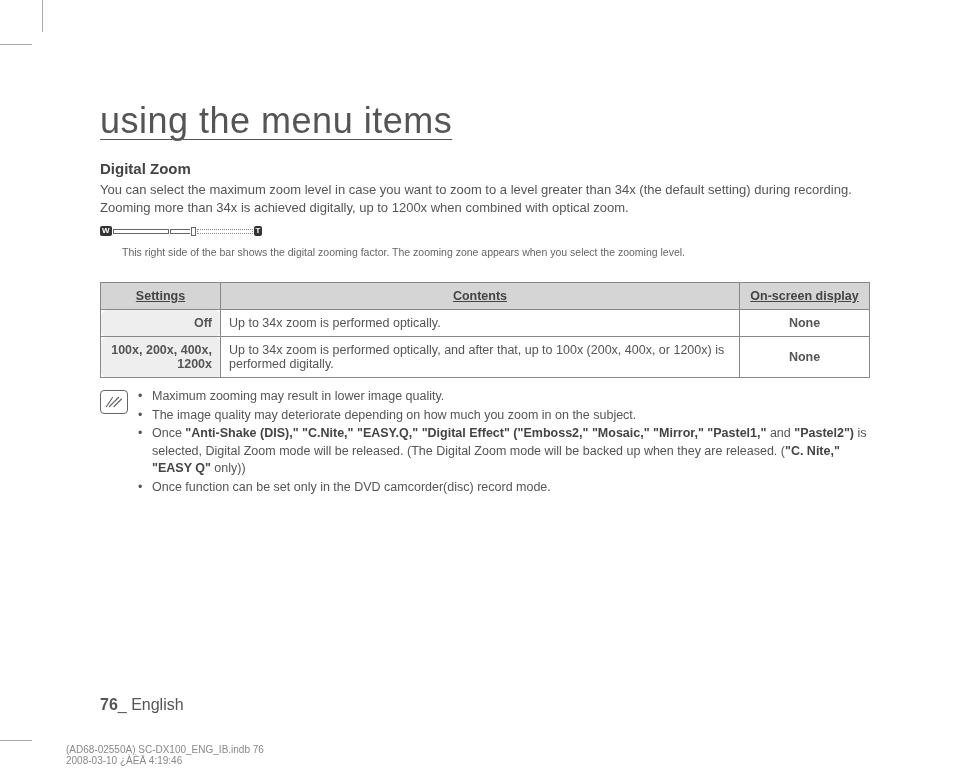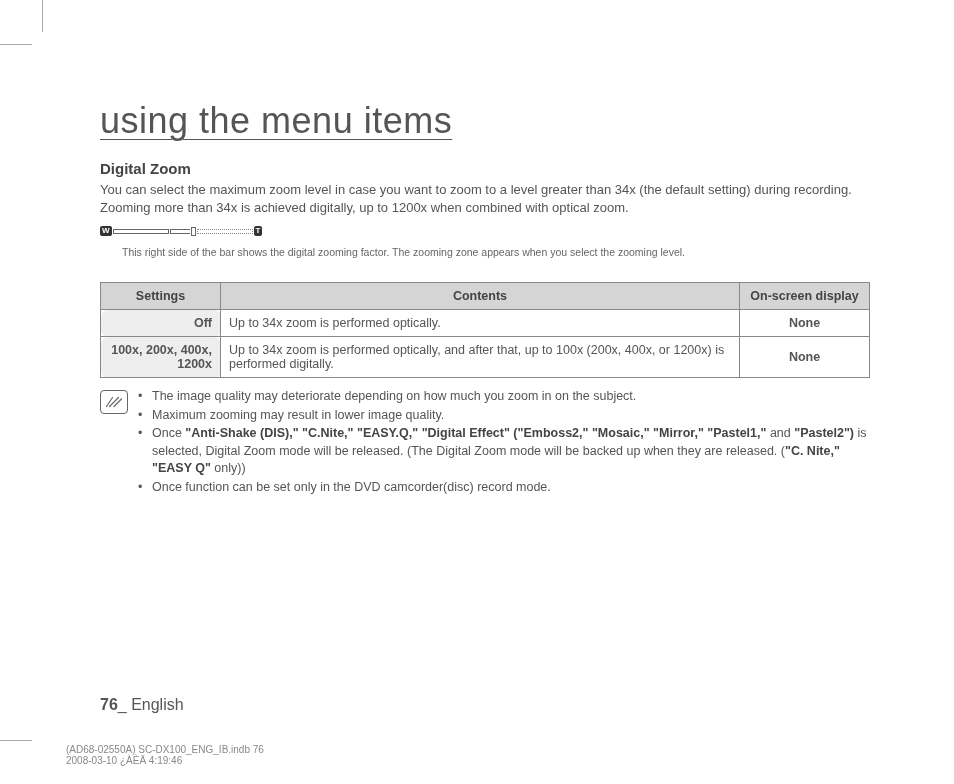--- a/index.html
+++ b/index.html
@@ -88,20 +88,21 @@
     border-collapse: collapse;
     font-size: 12.5px;
   }
   table.settings th {
     background: #d5d5d5;
     border: 1px solid #888;
     padding: 6px 6px;
     font-weight: bold;
     color: #444;
     text-align: center;
+    text-decoration: underline;
   }
   table.settings td {
     border: 1px solid #888;
     padding: 6px 8px;
     color: #555;
     vertical-align: middle;
   }
   table.settings td.label-cell {
     background: #eee;
     text-align: right;
@@ -220,22 +221,22 @@
     </tbody>
   </table>
 
   <div class="note-block">
     <div class="note-icon">
       <svg viewBox="0 0 24 16">
           <path d="M2 14 L10 2 M6 14 L18 2 M12 14 L22 4" stroke="#666" stroke-width="1.6" fill="none" stroke-linecap="round"></path>
         </svg>
     </div>
     <ul class="note-list">
+      <li>Maximum zooming may result in lower image quality.</li>
       <li>The image quality may deteriorate depending on how much you zoom in on the subject.</li>
-      <li>Maximum zooming may result in lower image quality.</li>
       <li>
         <span>Once </span><b>"Anti-Shake (DIS)," "C.Nite," "EASY.Q," "Digital Effect" ("Emboss2," "Mosaic," "Mirror," "Pastel1,"</b><span> and </span><b>"Pastel2")</b><span> is selected, Digital Zoom mode will be released. (The Digital Zoom mode will be backed up when they are released. (</span><b>"C. Nite," "EASY Q"</b><span> only))</span>
       </li>
       <li>Once function can be set only in the DVD camcorder(disc) record mode.</li>
     </ul>
   </div>
 
 </div>
 
 <div class="footer-page">

